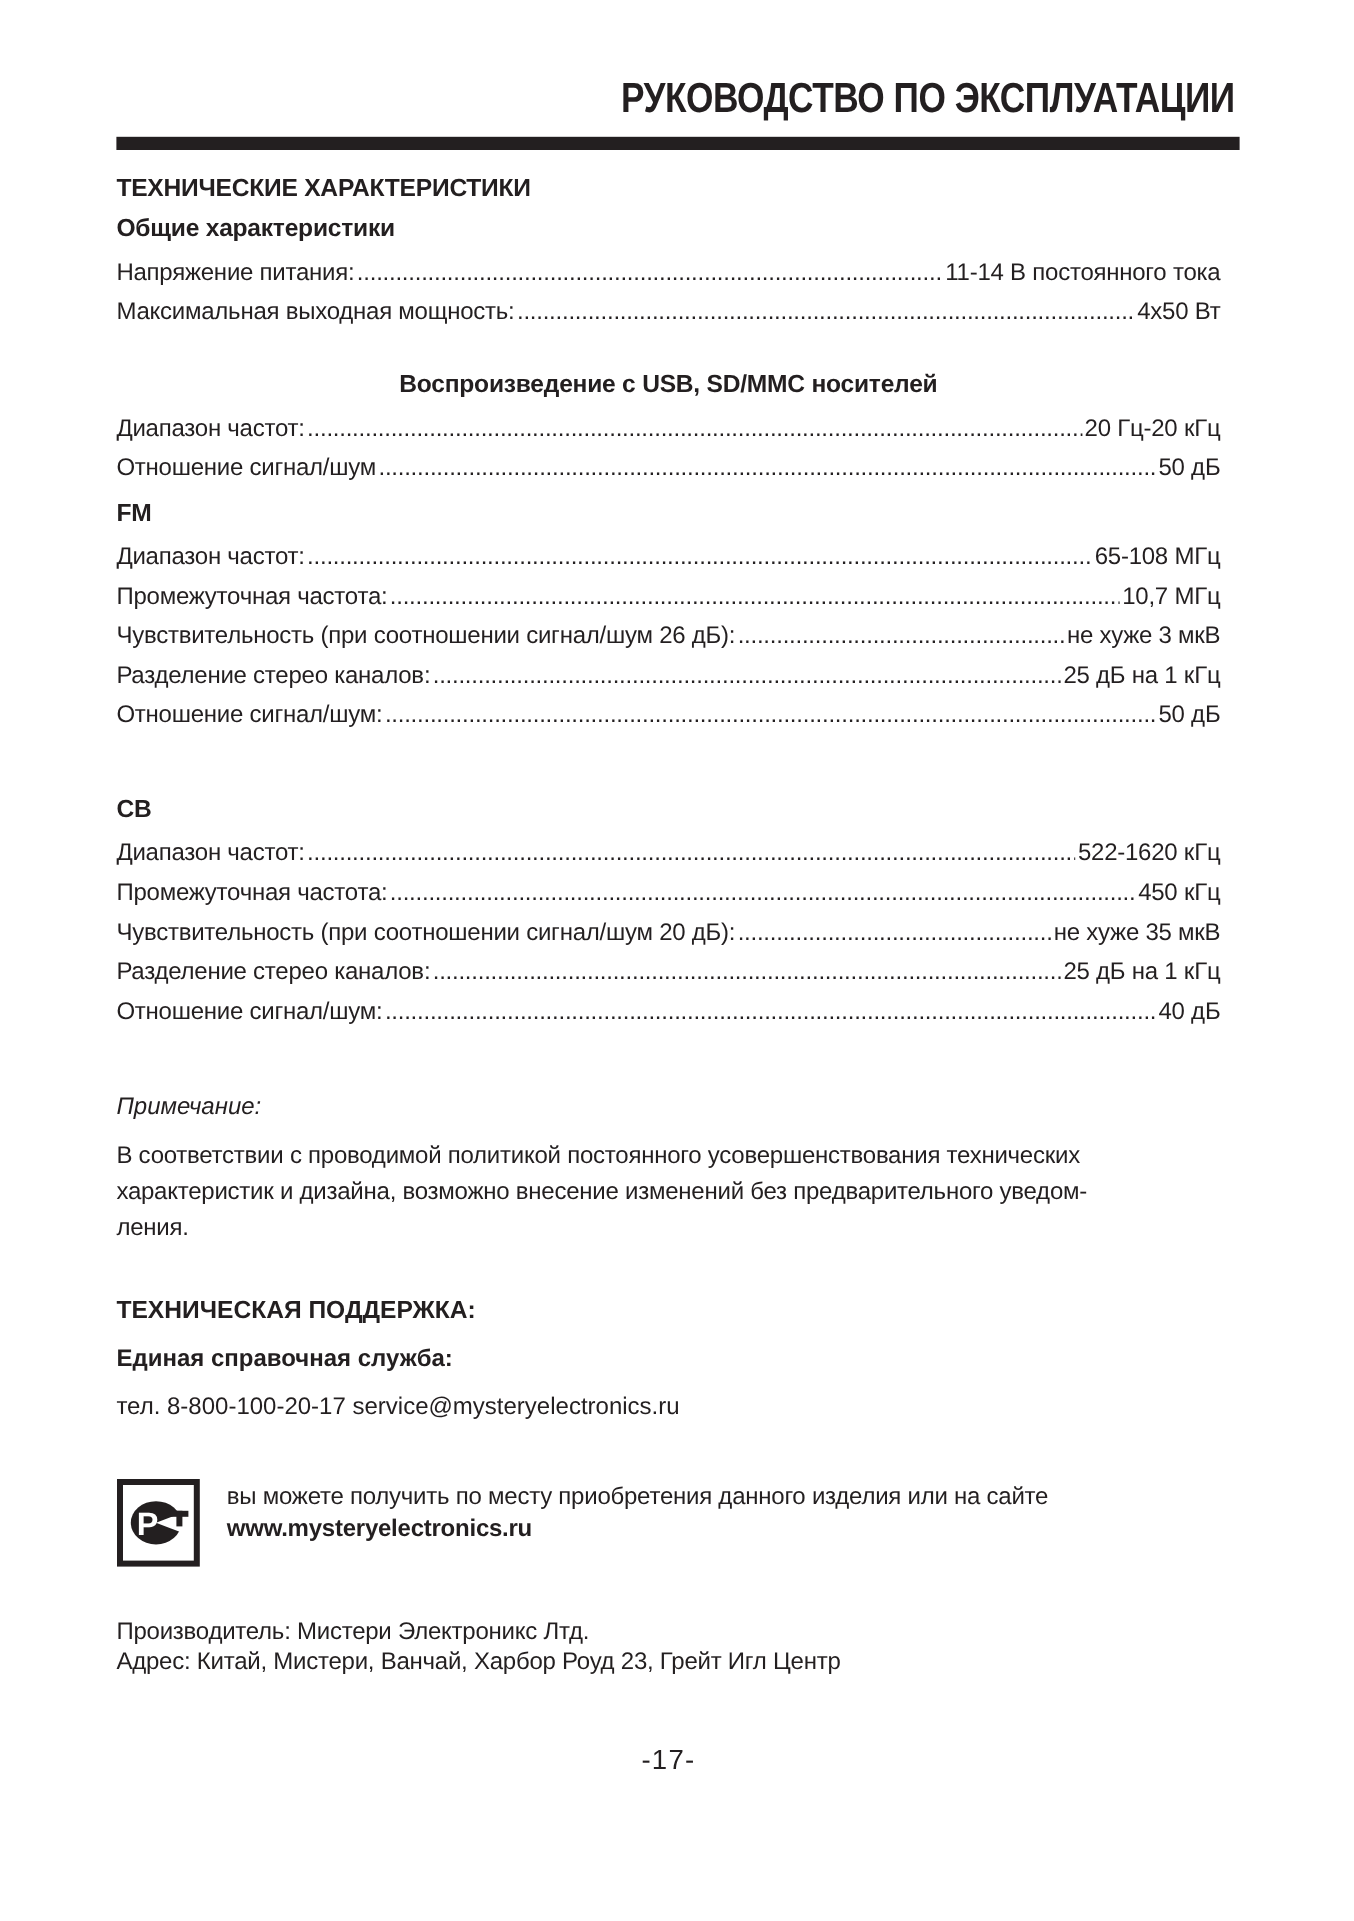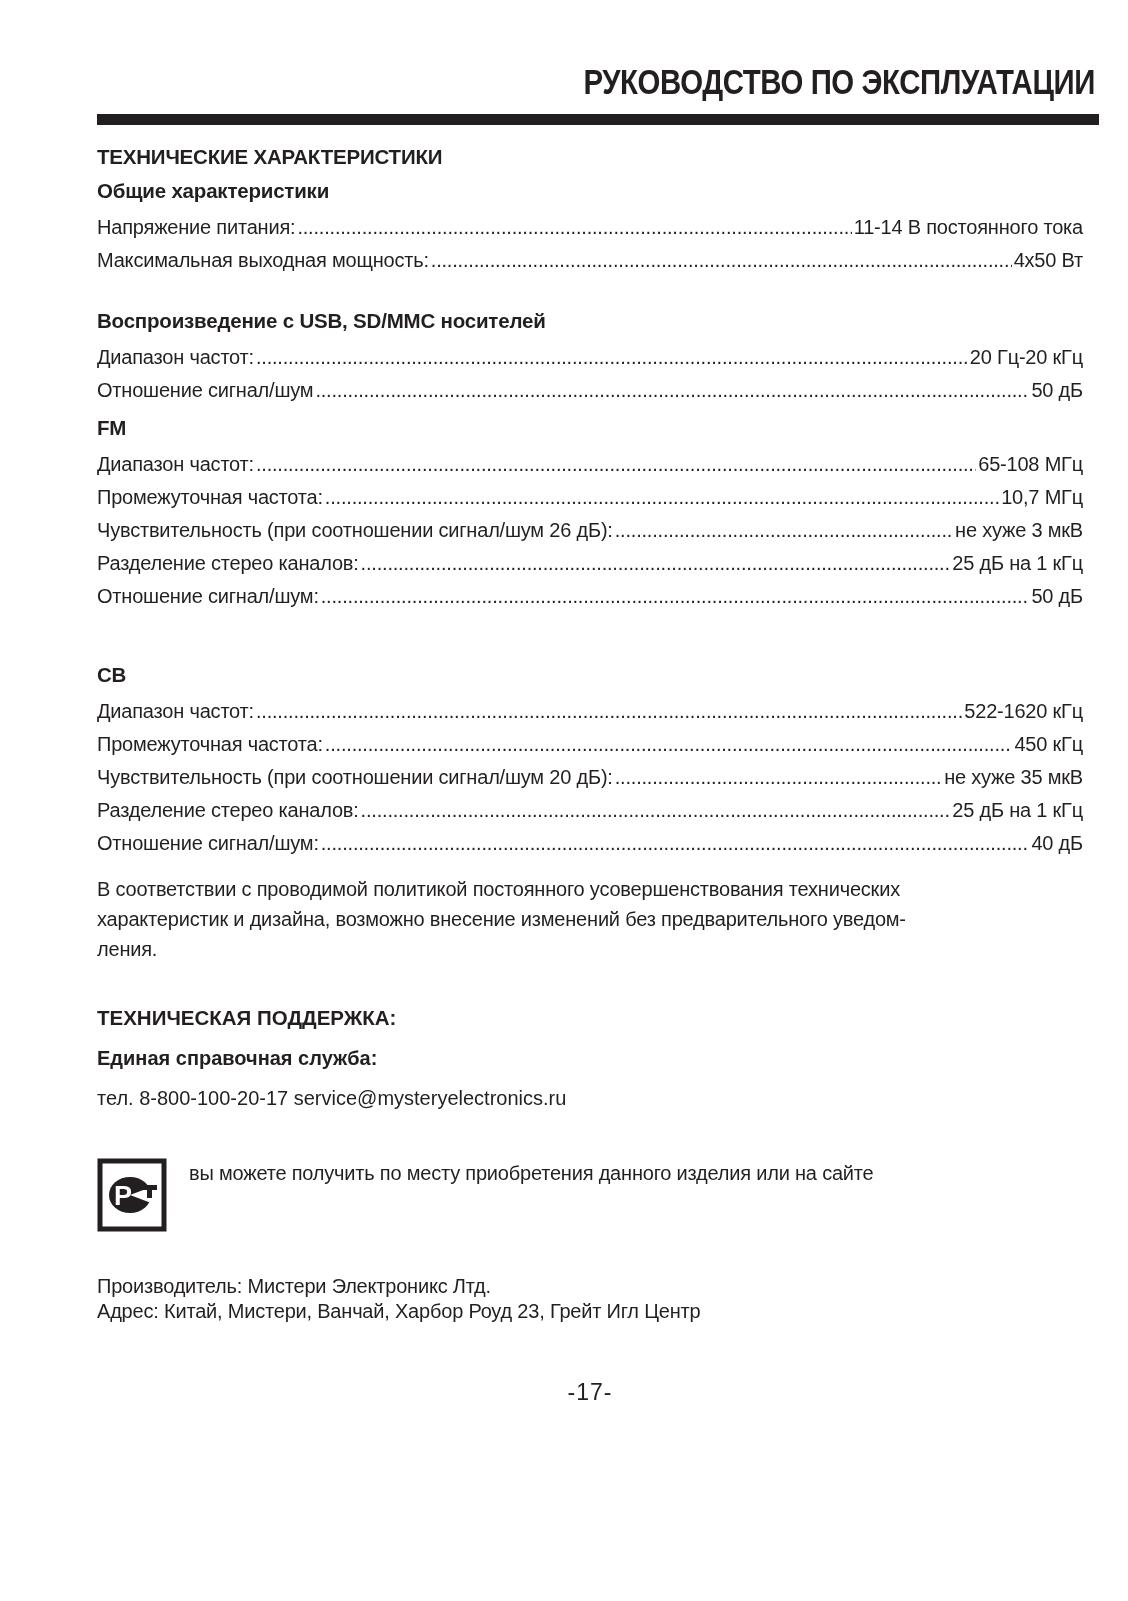--- a/index.html
+++ b/index.html
@@ -1,32 +1,32 @@
 <!DOCTYPE html>
 <html lang="ru"><head>
 <meta charset="utf-8">
 <style>
   html,body{margin:0;padding:0;}
   body{
     width:1128px;height:1601px;background:#ffffff;overflow:hidden;
     font-family:"Liberation Sans",sans-serif;color:#231f20;
     -webkit-font-smoothing:antialiased;
   }
-  .page{padding:64px 45px 0 97px;box-sizing:border-box;width:1128px;}
+  .page{padding:64px 111px 0 97px;box-sizing:border-box;width:1128px;}
 
   
   .doc-title{text-align:right;font-size:35px;font-weight:bold;line-height:36px;white-space:nowrap;margin-right:-12px;}
   .doc-title span{display:inline-block;transform:scaleX(.84);transform-origin:100% 50%;letter-spacing:-.5px;}
   .title-bar{height:11px;background:#231f20;margin-top:14px;margin-right:-16px;}
 
   
   .h-main{font-size:20.5px;font-weight:bold;letter-spacing:-.2px;margin-top:20px;line-height:24px;}
   .h-sec{font-size:20.5px;font-weight:bold;letter-spacing:-.2px;line-height:24px;}
   .mt-s1{margin-top:10px;}
-  .mt-usb{margin-top:32px;}
+  .mt-usb{margin-top:32px;text-align:center;}
   .mt-radio{margin-top:36px;}
   .mt-fm{margin-top:9px;}
   .mt-cb{margin-top:50px;}
 
   
   .rows{margin-top:8px;}
   .row{display:flex;align-items:baseline;font-size:20px;line-height:33px;letter-spacing:-.2px;}
   .lbl{white-space:nowrap;flex:0 0 auto;}
   .dots{flex:1 1 auto;overflow:hidden;white-space:nowrap;margin:0 2px;}
   .dots::before{content:"......................................................................................................................................................................................................";}
@@ -144,20 +144,21 @@
       <span class="dots"></span>
       <span class="val">25 дБ на 1 кГц</span>
     </div>
     <div class="row">
       <span class="lbl">Отношение  сигнал/шум:</span>
       <span class="dots"></span>
       <span class="val">40 дБ</span>
     </div>
   </div>
 
+  <div class="note-title">Примечание:</div>
   <div class="note-body">
     <div>В соответствии с проводимой политикой постоянного усовершенствования технических</div>
     <div>характеристик и дизайна, возможно внесение изменений без предварительного уведом-</div>
     <div>ления.</div>
   </div>
 
   <div class="support-title">ТЕХНИЧЕСКАЯ ПОДДЕРЖКА:</div>
   <div class="support-sub">Единая справочная служба:</div>
   <div class="support-contact">тел. 8-800-100-20-17 service@mysteryelectronics.ru</div>
 
@@ -167,20 +168,21 @@
         <rect x="3" y="3" width="64" height="68" fill="#ffffff" stroke="#231f20" stroke-width="5"></rect>
         <ellipse cx="33" cy="37" rx="21" ry="18" fill="#231f20"></ellipse>
         <path d="M33 37 L62 26 L62 48 Z" fill="#ffffff"></path>
         <rect x="45" y="27" width="15" height="5" fill="#231f20"></rect>
         <rect x="50" y="27" width="5" height="13" fill="#231f20"></rect>
         <text x="26" y="47" font-family="Liberation Sans, sans-serif" font-size="27" font-weight="bold" fill="#ffffff" text-anchor="middle">Р</text>
       </svg>
     </div>
     <div class="warranty-text">
       <div>вы можете получить по месту приобретения данного изделия или на сайте</div>
+      <div class="warranty-site">www.mysteryelectronics.ru</div>
     </div>
   </div>
 
   <div class="maker">
     <div>Производитель: Мистери Электроникс Лтд.</div>
     <div>Адрес: Китай, Мистери, Ванчай, Харбор Роуд 23, Грейт Игл Центр</div>
   </div>
 
   <div class="page-num">-17-</div>
 

